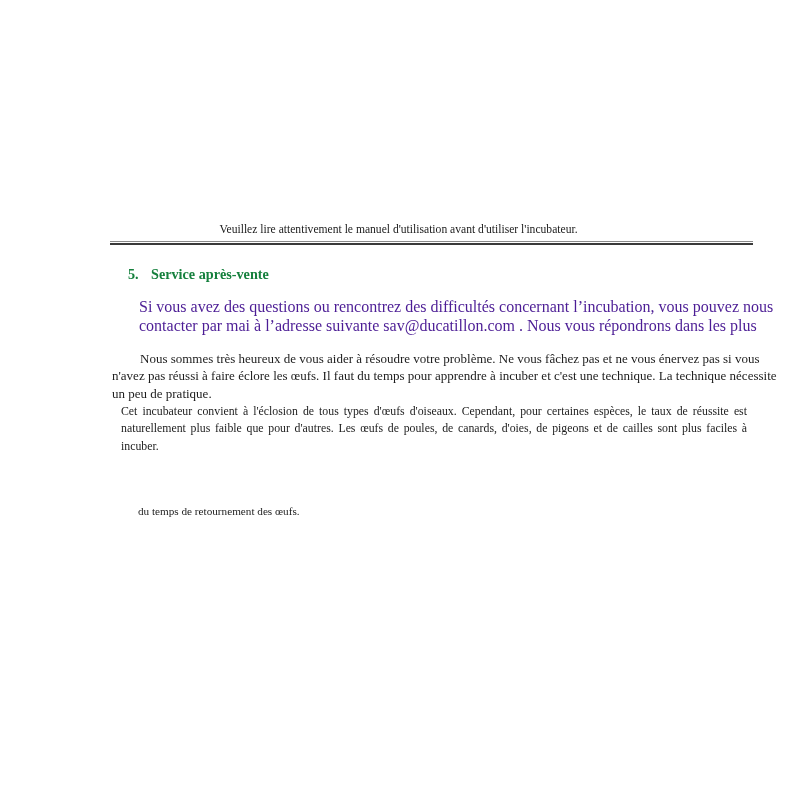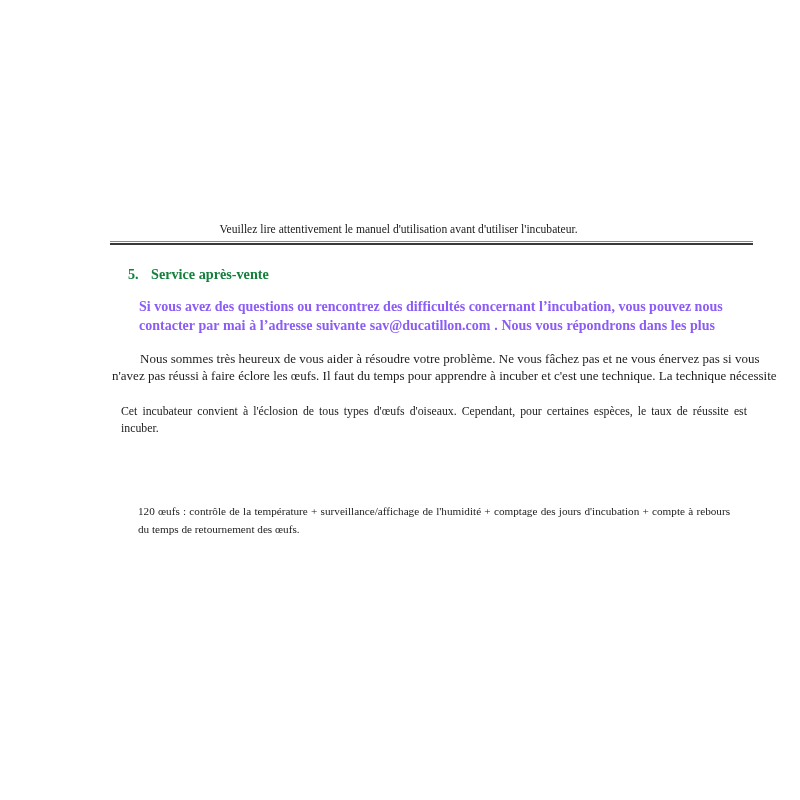--- a/index.html
+++ b/index.html
@@ -56,24 +56,24 @@
   }
   .sec5 { top: 265px; left: 100px; }
   .sec6 { top: 466px; left: 100px; }
 
   
   .block { position: absolute; }
   .green-block {
     top: 298px;
     left: 111px;
     width: 576px;
-    font-weight: bold;
-    font-size: 14px;
+    font-weight: normal;
+    font-size: 16px;
     line-height: 18.8px;
-    color: #8b5cf6;
+    color: #4c1d95;
   }
   .para1 {
     top: 350px;
     left: 84px;
     width: 626px;
     font-size: 13px;
     line-height: 17.4px;
   }
   .para2 {
     top: 403px;
@@ -119,26 +119,27 @@
   </div>
 
   <div class="block green-block">
     <div class="ln jl">Si vous avez des questions ou rencontrez des difficultés concernant l’incubation, vous pouvez nous</div>
     <div class="ln jl">contacter par mai à l’adresse suivante sav@ducatillon.com . Nous vous répondrons dans les plus</div>
   </div>
 
   <div class="block para1">
     <div class="ln jl first-indent">Nous sommes très heureux de vous aider à résoudre votre problème. Ne vous fâchez pas et ne vous énervez pas si vous</div>
     <div class="ln jl">n'avez pas réussi à faire éclore les œufs. Il faut du temps pour apprendre à incuber et c'est une technique. La technique nécessite</div>
+    <div class="ln ll">un peu de pratique.</div>
   </div>
 
   <div class="block para2">
     <div class="ln jl">Cet incubateur convient à l'éclosion de tous types d'œufs d'oiseaux. Cependant, pour certaines espèces, le taux de réussite est</div>
+    <div class="ln jl">naturellement plus faible que pour d'autres. Les œufs de poules, de canards, d'oies, de pigeons et de cailles sont plus faciles à</div>
     <div class="ln ll">incuber.</div>
   </div>
 
 
   <div class="block para120">
-    <div class="ln jl">120 œufs : contrôle de la température + surveillance/affichage de l'humidité + comptage des jours d'incubation + compte à rebours</div>
     <div class="ln ll">du temps de retournement des œufs.</div>
   </div>
 
 </div>
 
 </body></html>

